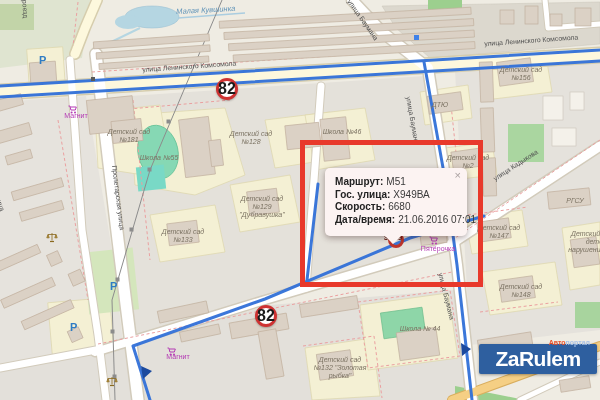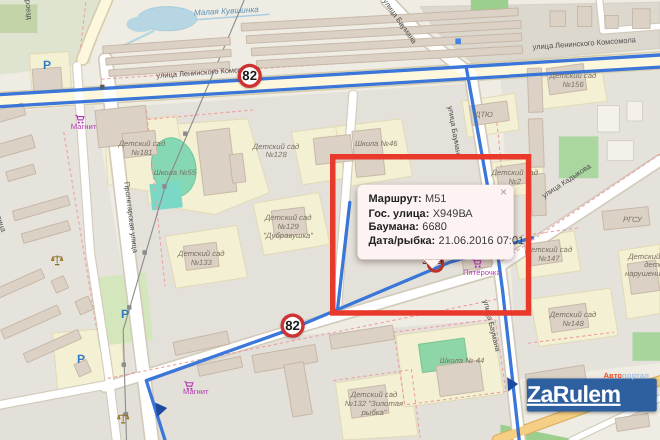--- a/index.html
+++ b/index.html
@@ -17,22 +17,23 @@
   }
   .street{font-style:normal;color:#4f4f4f;font-size:6.8px;white-space:nowrap;text-align:left;}
   .water-lbl{font-style:italic;color:#5f93b8;font-size:7.5px;white-space:nowrap;}
   .shop{color:#b43bb4;font-style:normal;font-size:7px;}
   .icon{position:absolute;z-index:2;pointer-events:none;line-height:1;}
   .p-icon{color:#2f7cc4;font-weight:bold;font-size:11px;font-style:normal;}
   .speed-sign{
     position:absolute;z-index:3;width:22px;height:22px;border-radius:50%;
     background:#fff;border:3px solid #ce3232;box-sizing:border-box;
     display:flex;align-items:center;justify-content:center;
-    font-size:12px;font-weight:bold;color:#1a1a1a;
+    font-size:16px;font-weight:bold;color:#1a1a1a;
     box-shadow:0 1px 2px rgba(0,0,0,.25);
+    margin-top:20px;
   }
   .highlight-rect{
     position:absolute;z-index:4;left:300px;top:140px;width:183px;height:147px;
     border:5px solid #e8392b;box-sizing:border-box;pointer-events:none;
   }
   .marker-ring{
     position:absolute;z-index:5;left:388px;top:232px;width:16px;height:16px;
     border:3px solid #bc352c;border-radius:50%;box-sizing:border-box;
   }
   .marker-label{
@@ -57,22 +58,22 @@
   }
   .popup-tail{
     position:absolute;left:60px;bottom:-8px;width:0;height:0;
     border:8px solid transparent;border-top-color:#fcf3f2;border-bottom:0;
   }
   .logo{
     position:absolute;z-index:7;left:479px;top:344px;width:118px;height:30px;
     background:#2e5f9f;border-radius:2px;box-shadow:0 1px 3px rgba(0,0,0,.35);
   }
   .logo-main{
-    display:block;color:#fff;font-weight:bold;
-    font-size:21px;line-height:30px;letter-spacing:-0.5px;text-decoration:underline;
+    display:block;text-align:center;color:#fff;font-weight:bold;
+    font-size:21px;line-height:30px;letter-spacing:-0.5px;
   }
   .logo-sub{
     position:absolute;top:-5px;right:7px;font-size:7px;font-weight:bold;letter-spacing:0;
   }
   .logo-sub .a1{color:#e8502a;}
   .logo-sub .a2{color:#a9c2e6;}
 </style>
 </head>
 <body>
 
@@ -354,24 +355,24 @@
 
   <div class="popup">
     <span class="popup-close">×</span>
     <div class="prow">
       <b>Маршрут:</b><span>М51</span>
     </div>
     <div class="prow">
       <b>Гос. улица:</b><span>Х949ВА</span>
     </div>
     <div class="prow">
-      <b>Баумана:</b><span>6680</span>
+      <b>Скорость:</b><span>6680</span>
     </div>
     <div class="prow">
-      <b>Дата/рыбка:</b><span>21.06.2016 07:01</span>
+      <b>Дата/время:</b><span>21.06.2016 07:01</span>
     </div>
     <div class="popup-tail"></div>
   </div>
 
   <div class="logo">
     <span class="logo-sub"><span class="a1">Авто</span><span class="a2">портал</span></span>
     <span class="logo-main">ZaRulem</span>
   </div>
 
 </div>

